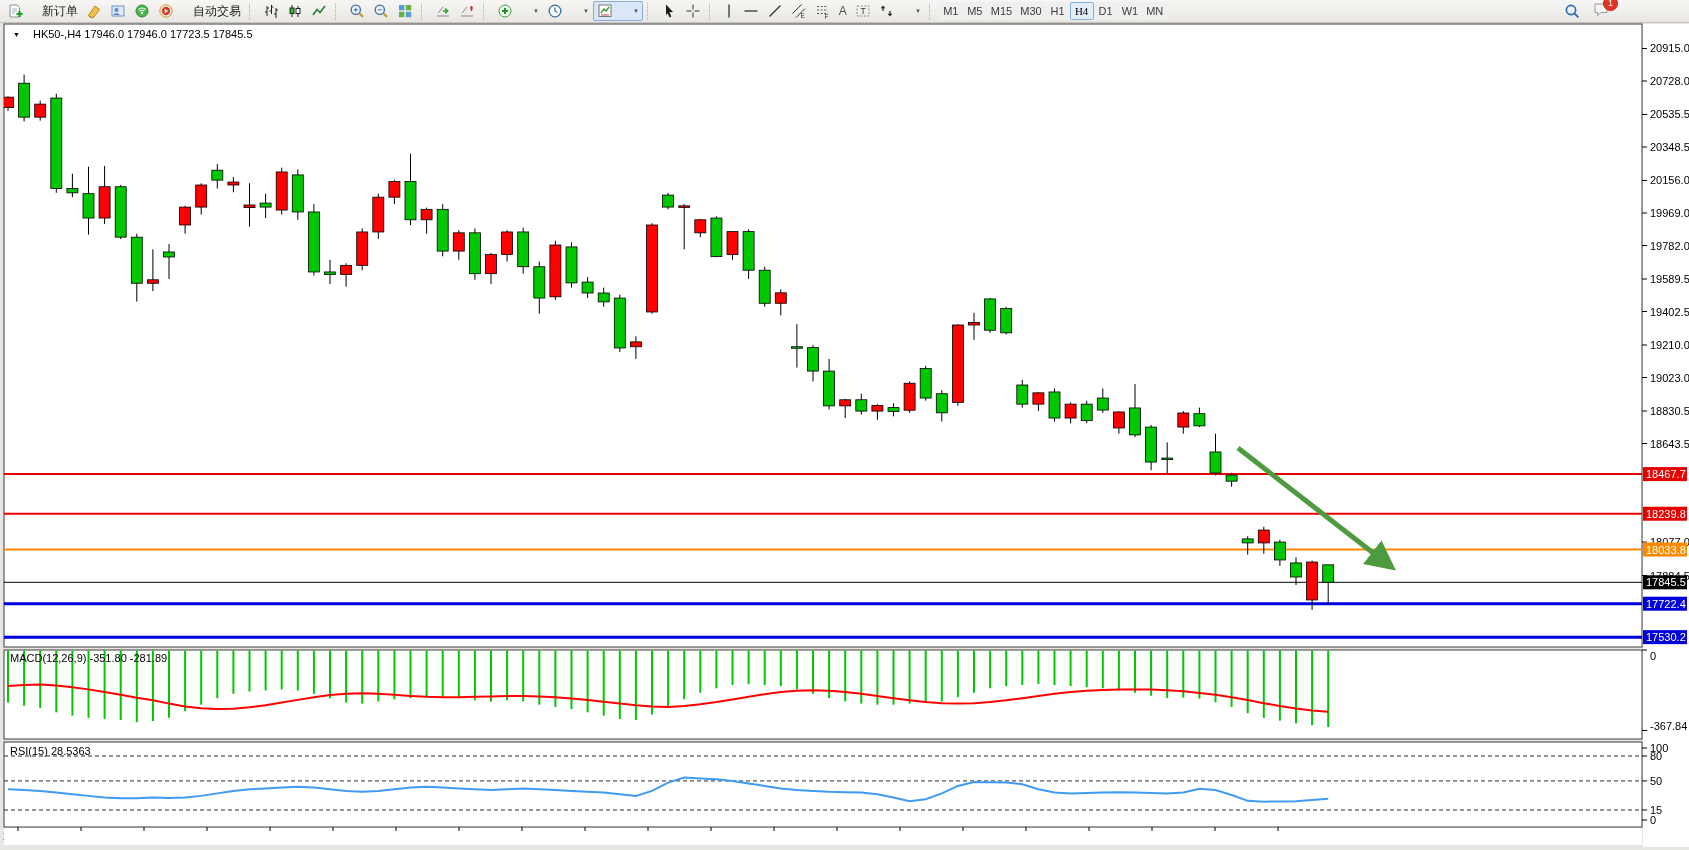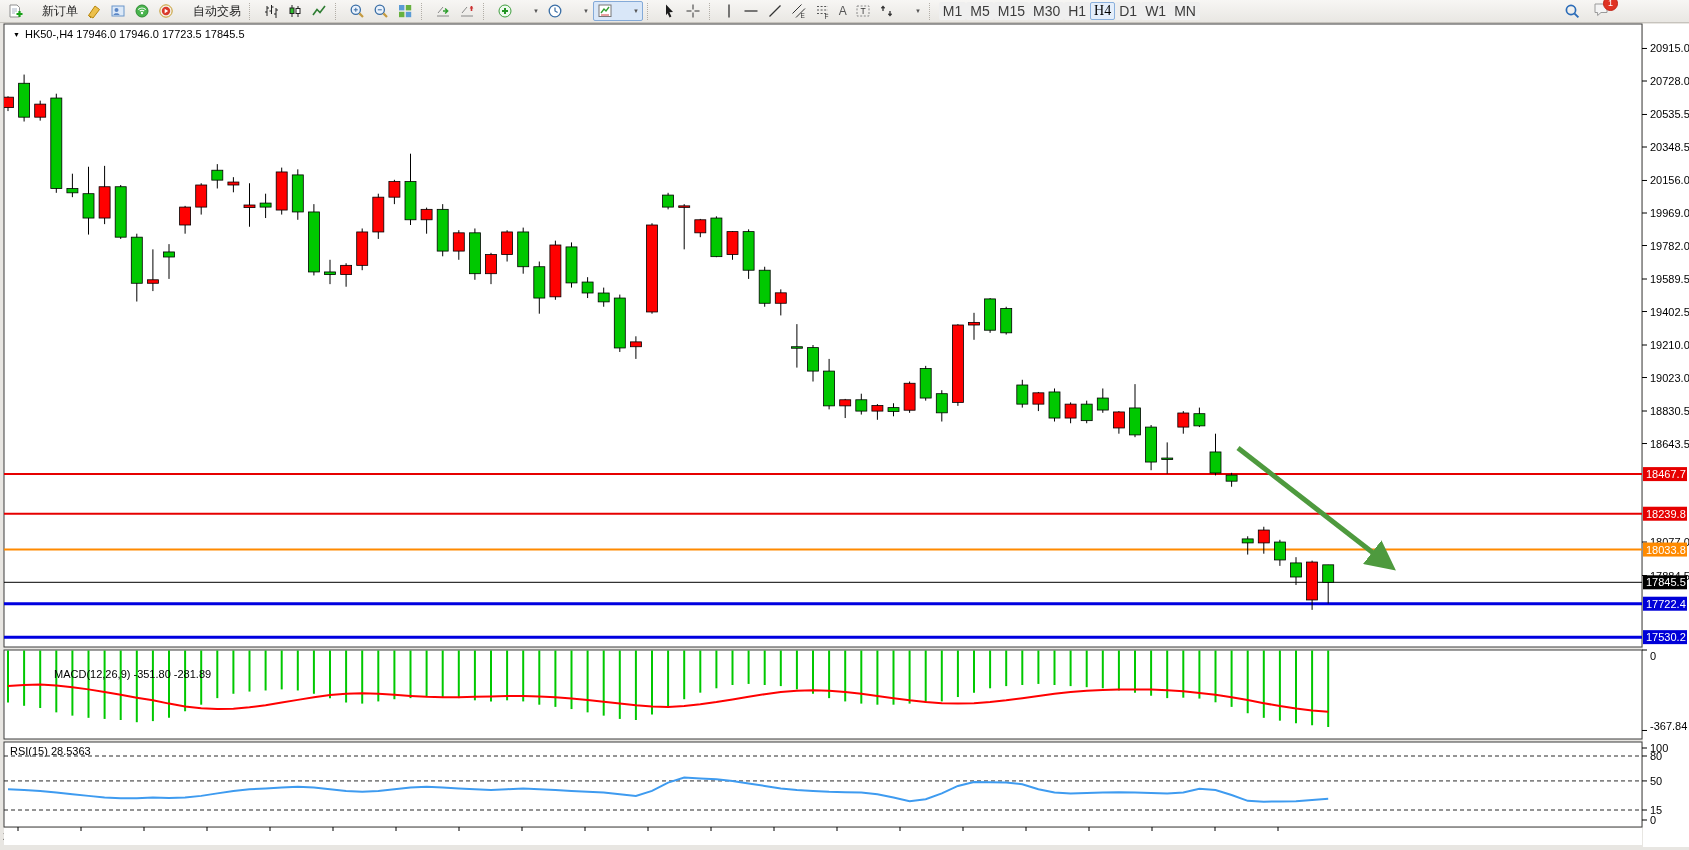--- a/index.html
+++ b/index.html
@@ -9,33 +9,33 @@
   .toolbar{position:absolute;left:0;top:0;width:100%;height:23px;
     background:linear-gradient(#f7f6f4,#e9e7e3);border-bottom:1px solid #c6c3bd;
     display:flex;align-items:center;padding-left:3px;box-sizing:border-box;z-index:5;}
   .tbtn{height:20px;display:flex;align-items:center;gap:19px;border:1px solid transparent;
     border-radius:2px;padding:0 3px;font-size:12px;color:#222;background:transparent;cursor:default;}
   .tbtn svg{display:block;}
   .tbtn.pressed{background:#d9e7f8;border:1px solid #84aad8;}
   .caret{font-size:6px;color:#555;margin-left:1px;}
   .sep{width:6px;height:17px;border-left:1px dotted #b2aea7;margin:0 3px 0 4px;}
   .tf-btn{height:18px;min-width:24px;display:flex;align-items:center;justify-content:center;
-    font-size:14px;color:#3c3c3c;border:1px solid transparent;border-radius:2px;padding:0 3px;}
+    font-size:11px;color:#3c3c3c;border:1px solid transparent;border-radius:2px;padding:0 3px;}
   .tf-btn.active{background:#e4eefa;border:1px solid #8ab0dd;color:#000;font-family:Liberation Serif, serif;}
   .toolbar-right{margin-left:auto;margin-right:78px;display:flex;align-items:center;gap:8px;}
   .chat-wrap{position:relative;}
   .badge{position:absolute;top:-5px;right:-7px;background:#e03323;color:#fff;border-radius:50%;
     width:13px;height:13px;font-size:9px;display:flex;align-items:center;justify-content:center;
     border:1px solid #c02315;}
   
   #chart-svg{position:absolute;left:0;top:0;z-index:1;}
   .overlay{position:absolute;z-index:2;font-size:11px;color:#000;white-space:nowrap;}
-  .symbol-header{left:13px;top:28px;display:flex;align-items:center;gap:5px;}
+  .symbol-header{left:13px;top:28px;display:flex;align-items:center;gap:13px;}
   .symbol-header .tri{font-size:7px;color:#000;}
-  .macd-label{left:10px;top:668px;padding-left:44px;}
+  .macd-label{left:10px;top:652px;}
   .rsi-label{left:10px;top:745px;}
   #time-axis span{position:absolute;top:830px;font-size:11px;color:#000;white-space:nowrap;}
 </style>
 </head>
 <body>
 
 <div class="window">
 
   <div class="toolbar">
     <button class="tbtn">

